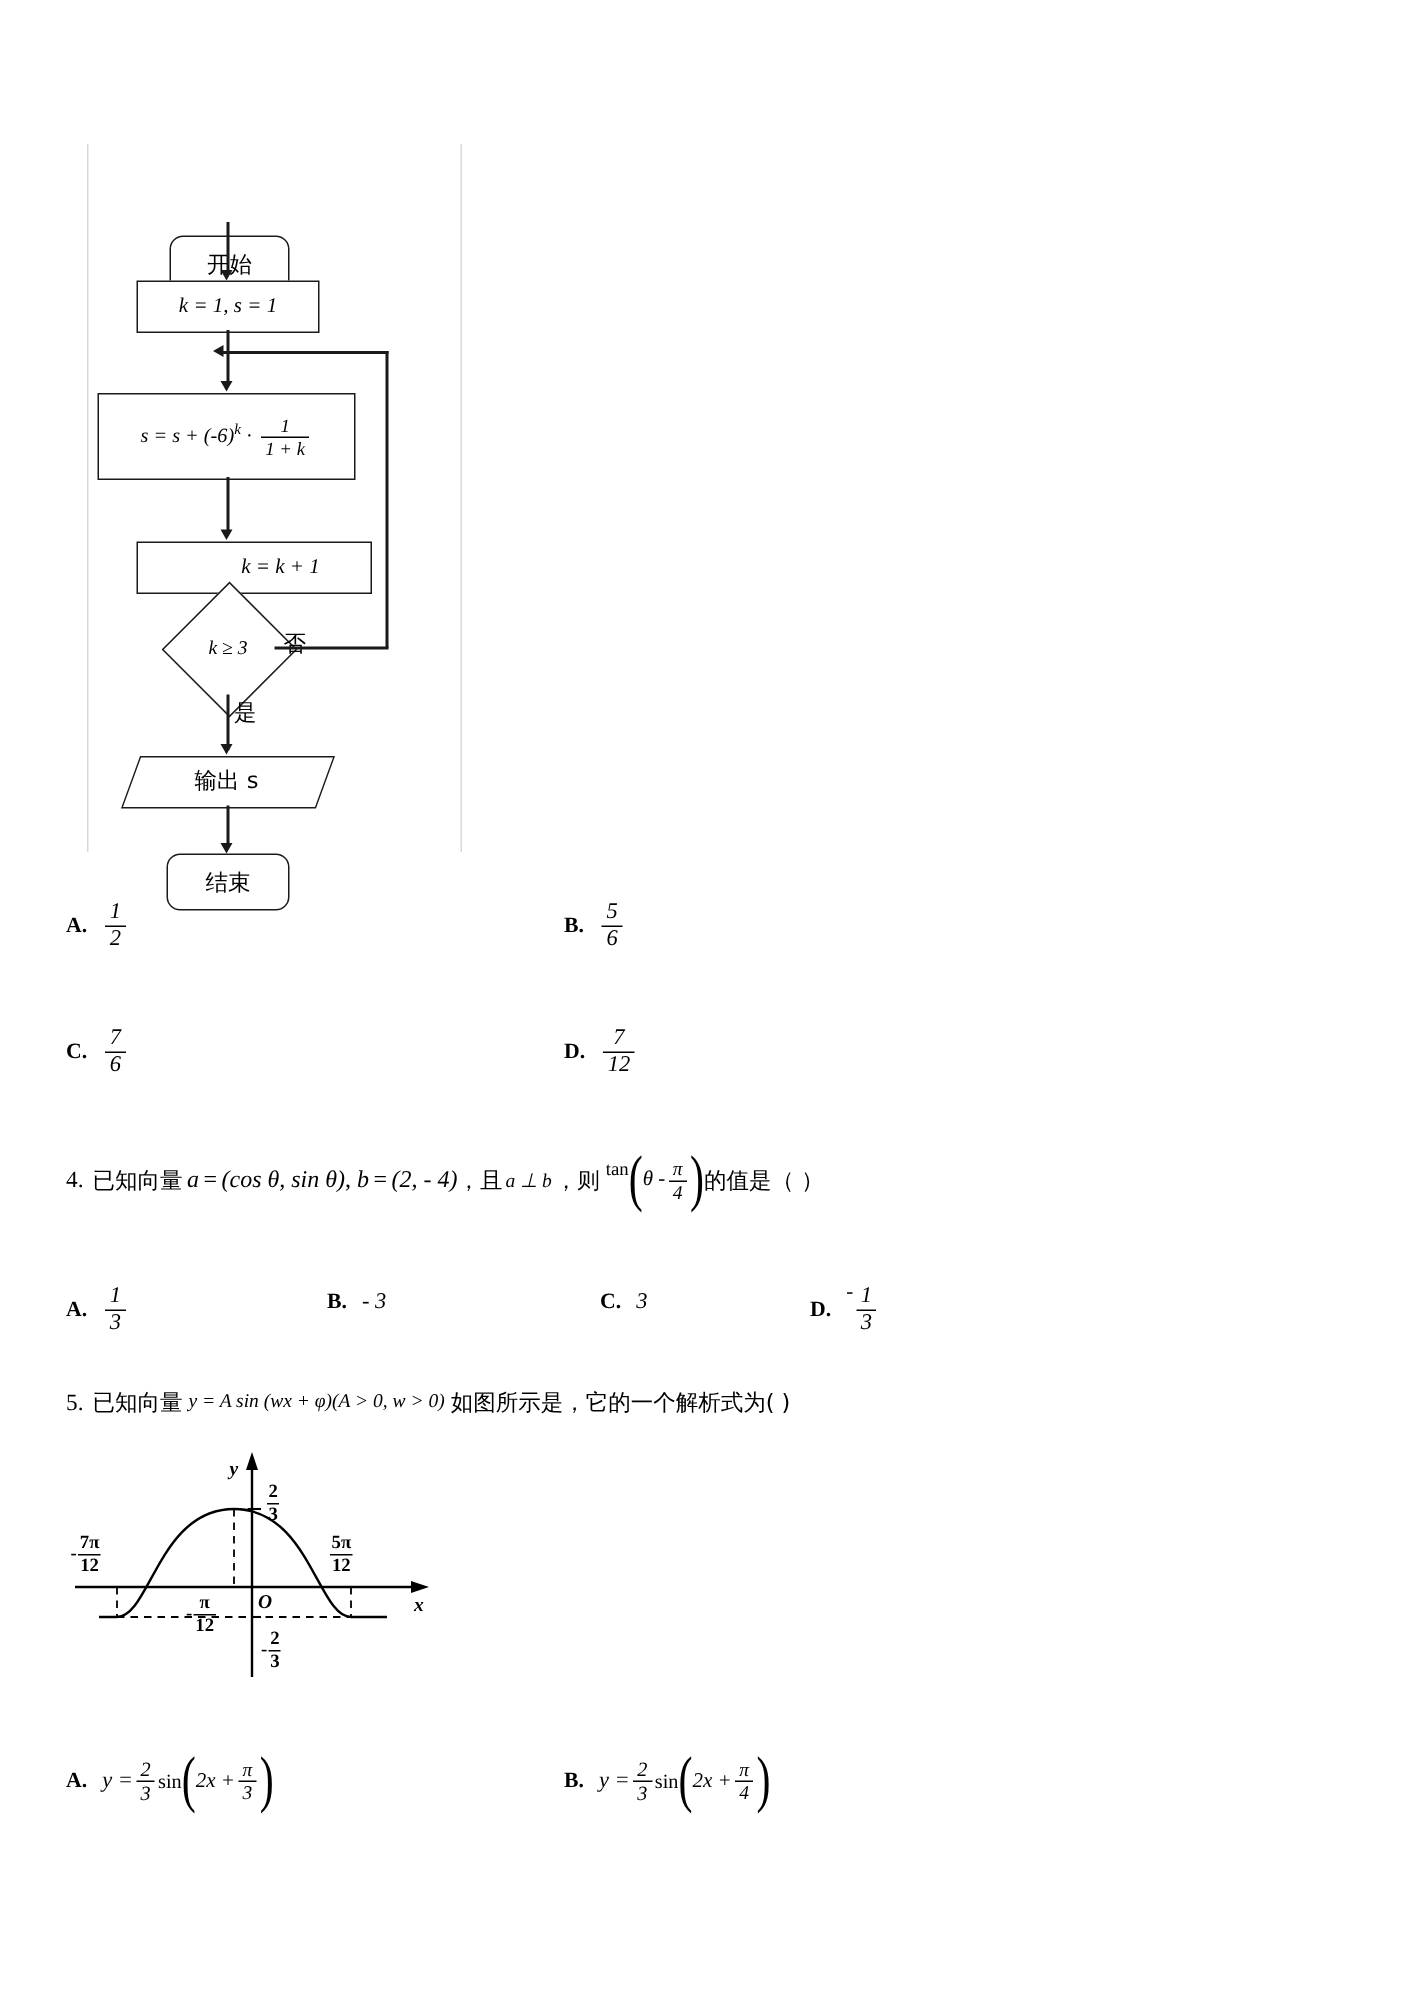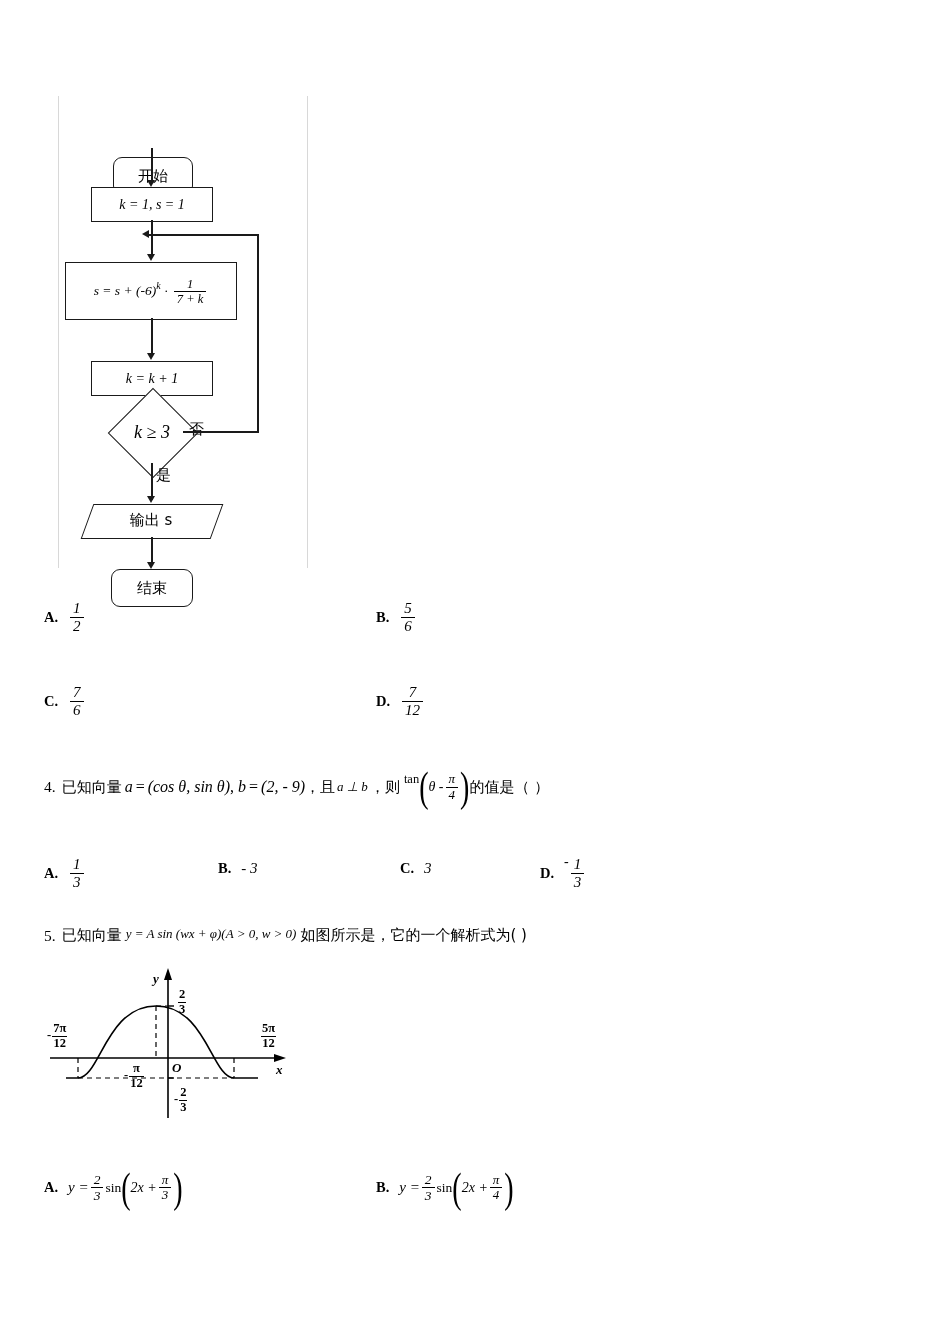--- a/index.html
+++ b/index.html
@@ -75,21 +75,21 @@
     position: absolute;
     border: 1.6px solid #1a1a1a;
     background: #fff;
     transform: rotate(45deg);
   }
   .fc-diamond-label {
     position: absolute;
     display: flex;
     align-items: center;
     justify-content: center;
-    font-size: 18px;
+    font-size: 13px;
   }
   .fc-par {
     position: absolute;
     border: 1.6px solid #1a1a1a;
     background: #fff;
     transform: skewX(-20deg);
   }
   .fc-par-label {
     position: absolute;
     display: flex;
@@ -202,28 +202,28 @@
     </div>
     <div class="fc-line" style="left:92px; top:124px; width:1.6px; height:37px;"></div>
     <div class="fc-arrow-down" style="left:88px; top:158px;"></div>
 
     <div class="fc-box" style="left:6px; top:166px; width:170px; height:56px;">
       <span style="font-size:13.5px;">
         <span class="ital">s = s + (-6)</span><sup class="ital" style="font-size:10px;">k</sup>
         <span>·</span>
         <span class="frac" style="font-size:12.5px;">
           <span class="num ital">1</span>
-          <span class="den ital">7 + k</span>
+          <span class="den ital">1 + k</span>
         </span>
       </span>
     </div>
     <div class="fc-line" style="left:92px; top:222px; width:1.6px; height:38px;"></div>
     <div class="fc-arrow-down" style="left:88px; top:257px;"></div>
 
-    <div class="fc-box" style="left:32px; top:265px; width:120px; height:33px;">
+    <div class="fc-box" style="left:32px; top:265px; width:120px; height:33px;padding-left:35px;">
       <span class="ital">k = k + 1</span>
     </div>
     <div class="fc-line" style="left:92px; top:298px; width:1.6px; height:32px;"></div>
     <div class="fc-arrow-down" style="left:88px; top:327px;"></div>
 
     <div class="fc-diamond" style="left:62px; top:305px; width:62px; height:62px;"></div>
     <div class="fc-diamond-label" style="left:53px; top:324px; width:80px; height:24px;">
       <span class="ital">k ≥ 3</span>
     </div>
 
@@ -290,21 +290,21 @@
   <div class="qline" style="left:44px; top:772px;">
     <span class="qnum">4.</span>
     <span style="width:6px;"></span>
     <span class="cn">已知向量</span>
     <span class="ital" style="font-size:16px; margin-left:3px;">a</span>
     <span style="margin:0 3px;">=</span>
     <span class="ital">(cos θ, sin θ)</span>
     <span>,</span>
     <span class="ital" style="margin-left:4px;">b</span>
     <span style="margin:0 3px;">=</span>
-    <span class="ital">(2, - 9)</span>
+    <span class="ital">(2, - 4)</span>
     <span class="cn">，且</span>
     <span class="ital" style="font-size:13px; margin:0 2px;">a ⊥ b</span>
     <span class="cn">，则</span>
     <span style="margin-left:4px; display:inline-flex; align-items:center;">
       <span style="font-size:12.5px; align-self:flex-start;">tan</span>
       <span class="paren-big">(</span>
       <span class="ital" style="font-size:14px;">θ -</span>
       <span class="frac" style="font-size:13px;">
         <span class="num ital">π</span>
         <span class="den ital">4</span>
@@ -403,21 +403,21 @@
     
     <span class="tick-label" style="left:76px; top:96px; display:flex; align-items:center;">
       <span style="margin-right:1px;">-</span>
       <span style="display:inline-block; text-align:center;">
         <span class="num">π</span>
         <span class="den">12</span>
       </span>
     </span>
 
     
-    <span class="tick-label" style="left:172px; top:56px;margin-left:41px;">
+    <span class="tick-label" style="left:172px; top:56px;">
       <span class="num">5π</span>
       <span class="den">12</span>
     </span>
   </div>
 
   <div class="choice" style="left:44px; top:1172px;">
     <span class="lbl">A.</span>
     <span style="display:inline-flex; align-items:center; font-size:15px;">
       <span class="ital">y =</span>
       <span class="frac" style="font-size:13.5px;">

